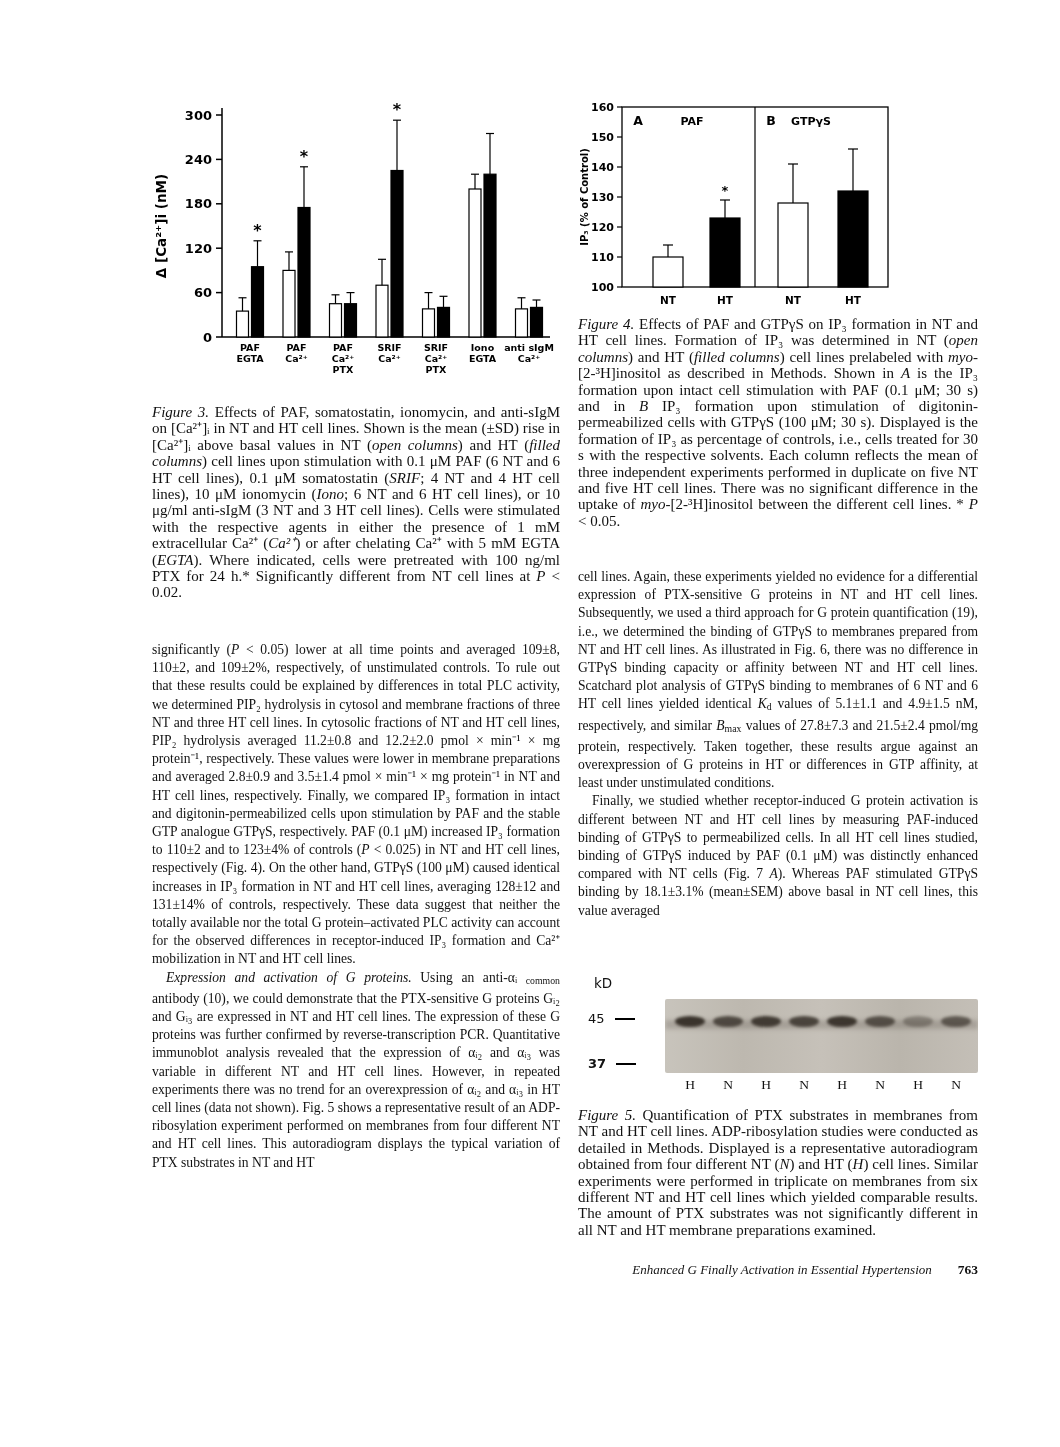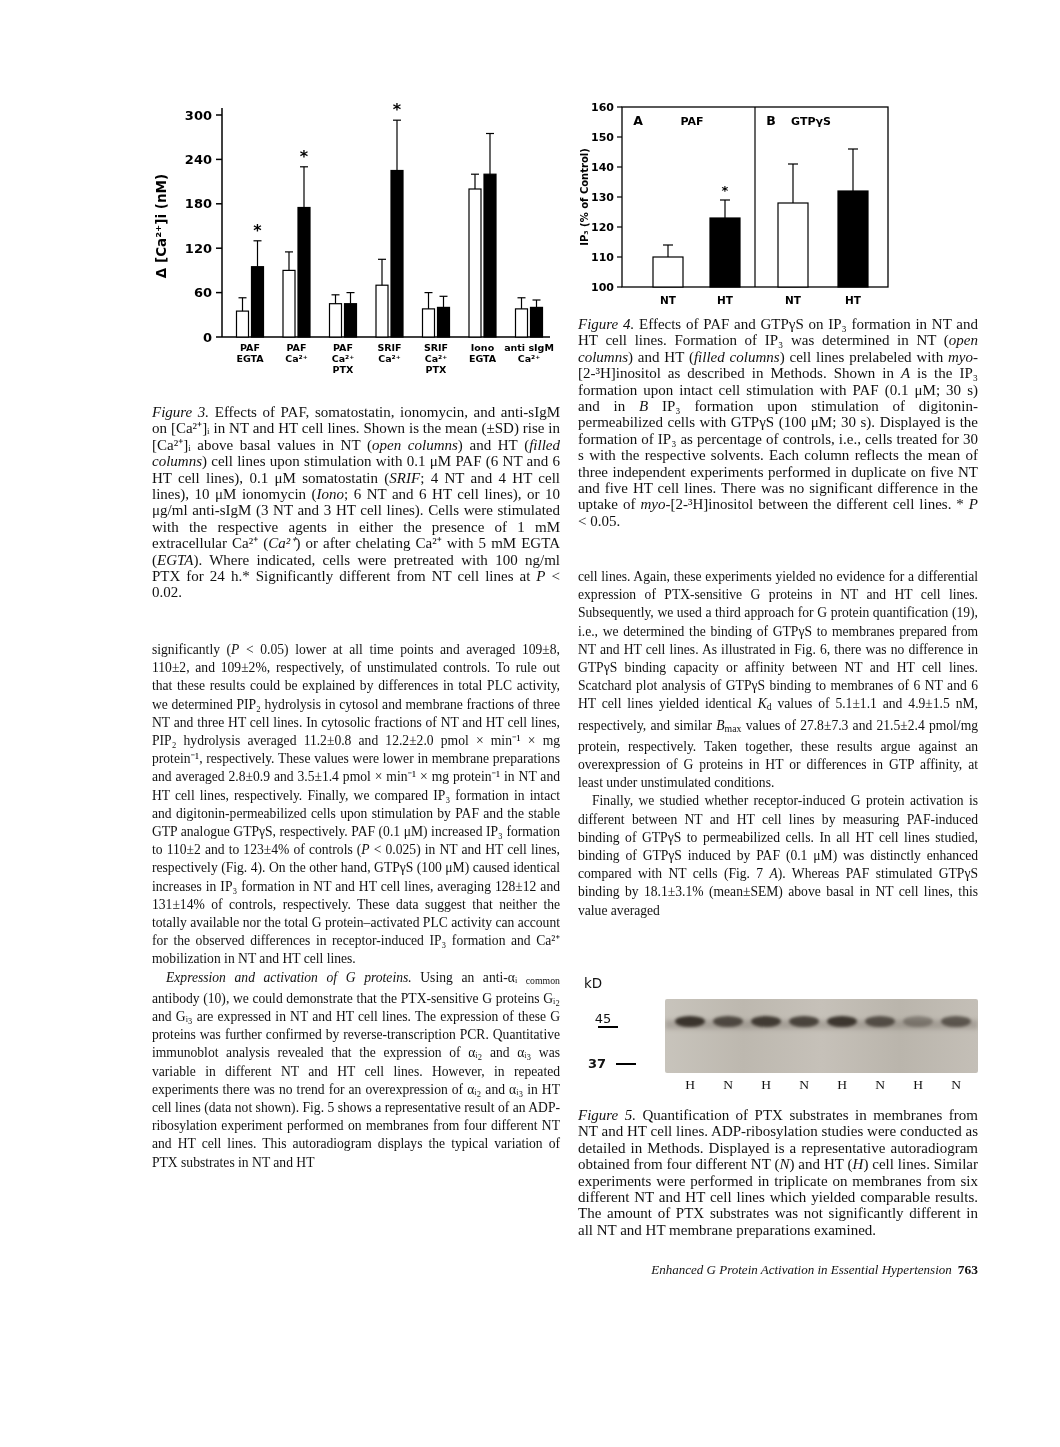--- a/index.html
+++ b/index.html
@@ -9,38 +9,38 @@
   .page { position:absolute; inset:0; background:#fff; }
   .block { position:absolute; }
   .bodytext p { font-size:13.6px; line-height:18.2px; text-align:justify; }
   .bodytext p.indent { text-indent:14px; }
   .caption { font-size:15px; line-height:16.4px; text-align:justify; }
   .it { font-style:italic; }
   .sb { font-size:72%; vertical-align:-2px; }
   svg text { user-select:none; }
 
   
-  .kd { font-family:"DejaVu Sans", sans-serif; font-size:13.5px; margin-left:6px; }
+  .kd { font-family:"DejaVu Sans", sans-serif; font-size:13.5px; margin-left:16px; }
   .gel-row { display:flex; margin-top:8px; position:relative; }
   .markers { position:relative; width:87px; flex:none;
              font-family:"DejaVu Sans", sans-serif; font-size:13px; }
   .marker { position:absolute; left:10px; display:flex; align-items:center; }
   .marker .dash { display:inline-block; width:20px; height:2px; background:#000; margin-left:10px; }
   .gel { position:relative; width:316px; height:74px; border-radius:2px; overflow:hidden;
          background:linear-gradient(90deg,#c8c4bc,#bdb8af 25%,#c6c1b9 50%,#bab5ac 75%,#c4bfb7); }
   .gel::after { content:""; position:absolute; left:0; top:21px; width:100%; height:9px;
                 background:rgba(70,60,50,.22); filter:blur(2px); }
   .band { position:absolute; top:17px; width:30px; height:11px; background:#262019;
           border-radius:50%; filter:blur(1.8px); }
   .lanes { position:relative; height:20px; margin-top:4px; font-size:13.5px; }
   .lanes span { position:absolute; transform:translateX(-50%); }
 
   .footer { text-align:right; font-size:13px; }
   .running { font-style:italic; }
-  .pageno { font-weight:bold; margin-left:6px; font-size:13.5px; }
+  .pageno { font-weight:bold; margin-left:26px; font-size:13.5px; }
 </style>
 </head>
 <body>
 
 <div class="page">
 
   <svg id="fig3-svg" class="block" style="left:148px; top:96px;" width="410" height="300" viewBox="0 0 410 300">
       <line x1="74" y1="12" x2="74" y2="241" stroke="#000" stroke-width="1.5"></line>
       <line x1="74" y1="241" x2="402" y2="241" stroke="#000" stroke-width="1.5"></line>
       <line x1="68" y1="241" x2="74" y2="241" stroke="#000" stroke-width="1.5"></line>
@@ -171,21 +171,21 @@
 
   <div class="block bodytext" style="left:578px; top:560px; width:400px;margin-top:8px;">
     <p><span>cell lines. Again, these experiments yielded no evidence for a differential expression of PTX-sensitive G proteins in NT and HT cell lines. Subsequently, we used a third approach for G protein quantification (19), i.e., we determined the binding of GTPγS to membranes prepared from NT and HT cell lines. As illustrated in Fig. 6, there was no difference in GTPγS binding capacity or affinity between NT and HT cell lines. Scatchard plot analysis of GTPγS binding to membranes of 6 NT and 6 HT cell lines yielded identical </span><span class="it">K</span><span class="sb">d</span><span> values of 5.1±1.1 and 4.9±1.5 nM, respectively, and similar </span><span class="it">B</span><span class="sb">max</span><span> values of 27.8±7.3 and 21.5±2.4 pmol/mg protein, respectively. Taken together, these results argue against an overexpression of G proteins in HT or differences in GTP affinity, at least under unstimulated conditions.</span></p>
     <p class="indent"><span>Finally, we studied whether receptor-induced G protein activation is different between NT and HT cell lines by measuring PAF-induced binding of GTPγS to permeabilized cells. In all HT cell lines studied, binding of GTPγS induced by PAF (0.1 μM) was distinctly enhanced compared with NT cells (Fig. 7 </span><span class="it">A</span><span>). Whereas PAF stimulated GTPγS binding by 18.1±3.1% (mean±SEM) above basal in NT cell lines, this value averaged</span></p>
   </div>
 
   <div class="block" style="left:578px; top:975px; width:400px;">
     <div class="kd">kD</div>
     <div class="gel-row">
       <div class="markers">
-        <div class="marker" style="top:12px;flex-direction:column;">
+        <div class="marker" style="top:12px;">
           <span>45</span>
           <span class="dash"></span>
         </div>
         <div class="marker" style="top:57px;font-weight:bold;">
           <span>37</span>
           <span class="dash"></span>
         </div>
       </div>
       <div class="gel" id="gel">
           <div class="band" style="left: 10px; opacity: 0.88;"></div>
@@ -205,16 +205,16 @@
         <span style="left: 226px;">N</span>
         <span style="left: 264px;">H</span>
         <span style="left: 302px;">N</span>
         <span style="left: 340px;">H</span>
         <span style="left: 378px;">N</span>
       </div>
     <div class="caption" style="margin-top:10px;"><span class="it">Figure 5.</span><span> Quantification of PTX substrates in membranes from NT and HT cell lines. ADP-ribosylation studies were conducted as detailed in Methods. Displayed is a representative autoradiogram obtained from four different NT (</span><span class="it">N</span><span>) and HT (</span><span class="it">H</span><span>) cell lines. Similar experiments were performed in triplicate on membranes from six different NT and HT cell lines which yielded comparable results. The amount of PTX substrates was not significantly different in all NT and HT membrane preparations examined.</span></div>
   </div>
 
   <div class="footer block" style="left:578px; top:1262px; width:400px;">
-    <span class="running">Enhanced G Protein Activation in Essential Hypertension</span><span class="pageno">763</span>
+    <span class="running">Enhanced G Finally Activation in Essential Hypertension</span><span class="pageno">763</span>
   </div>
 
 </div>
 
 </body></html>

